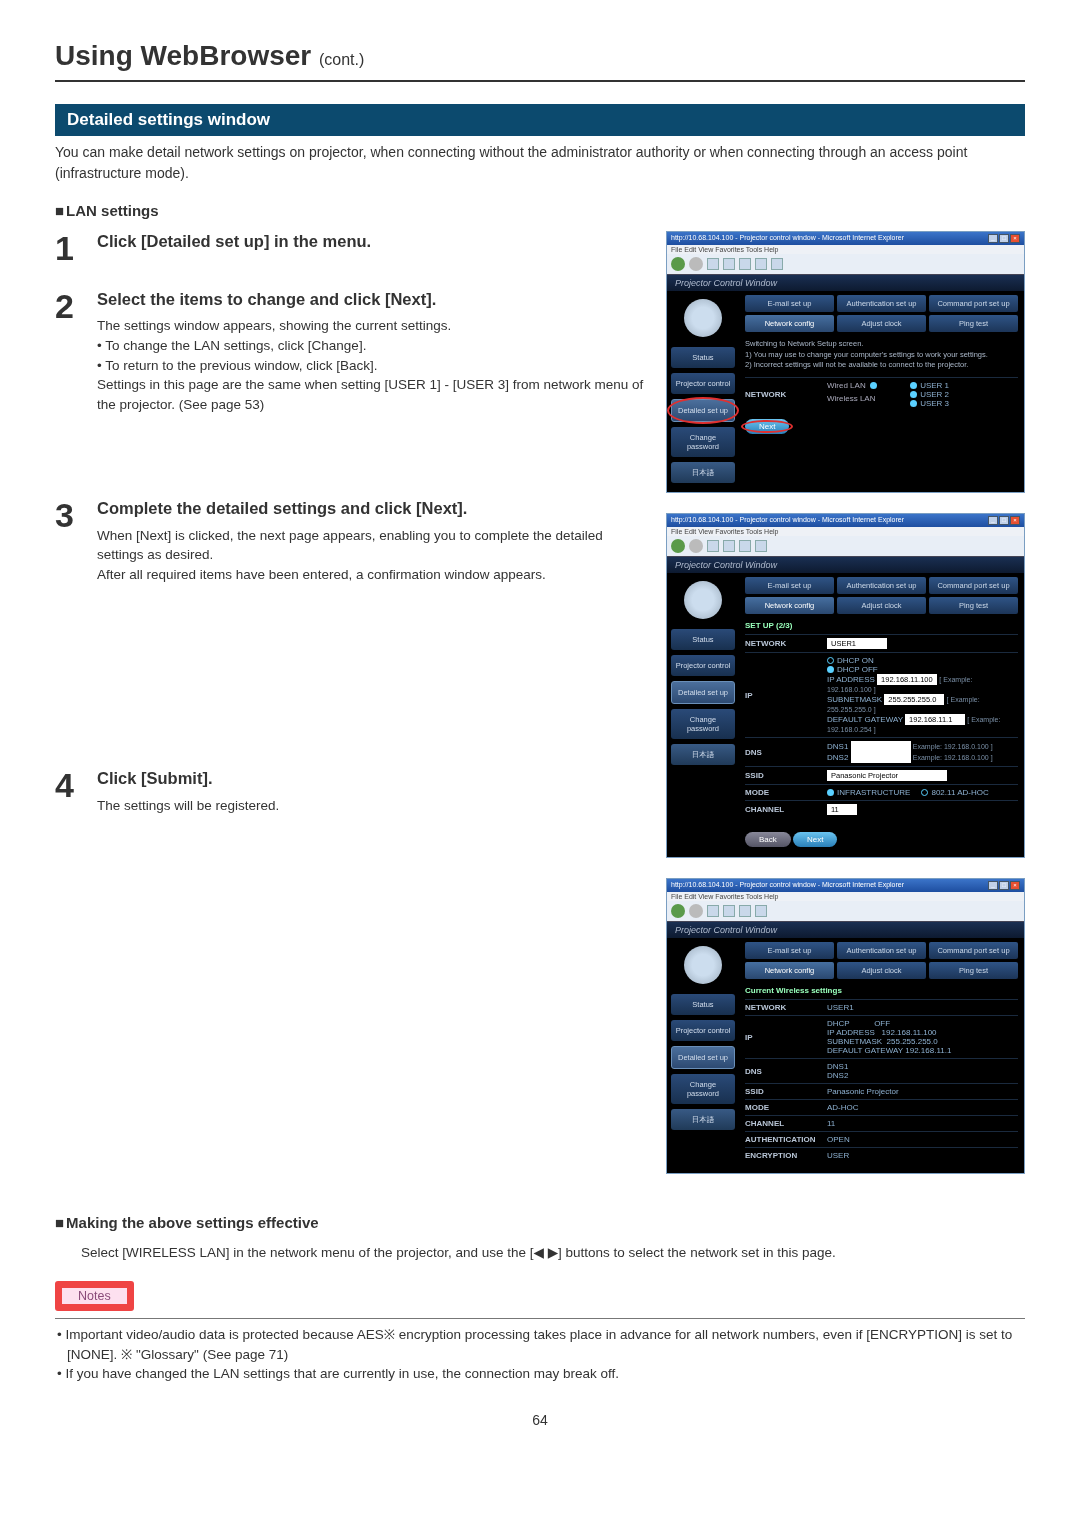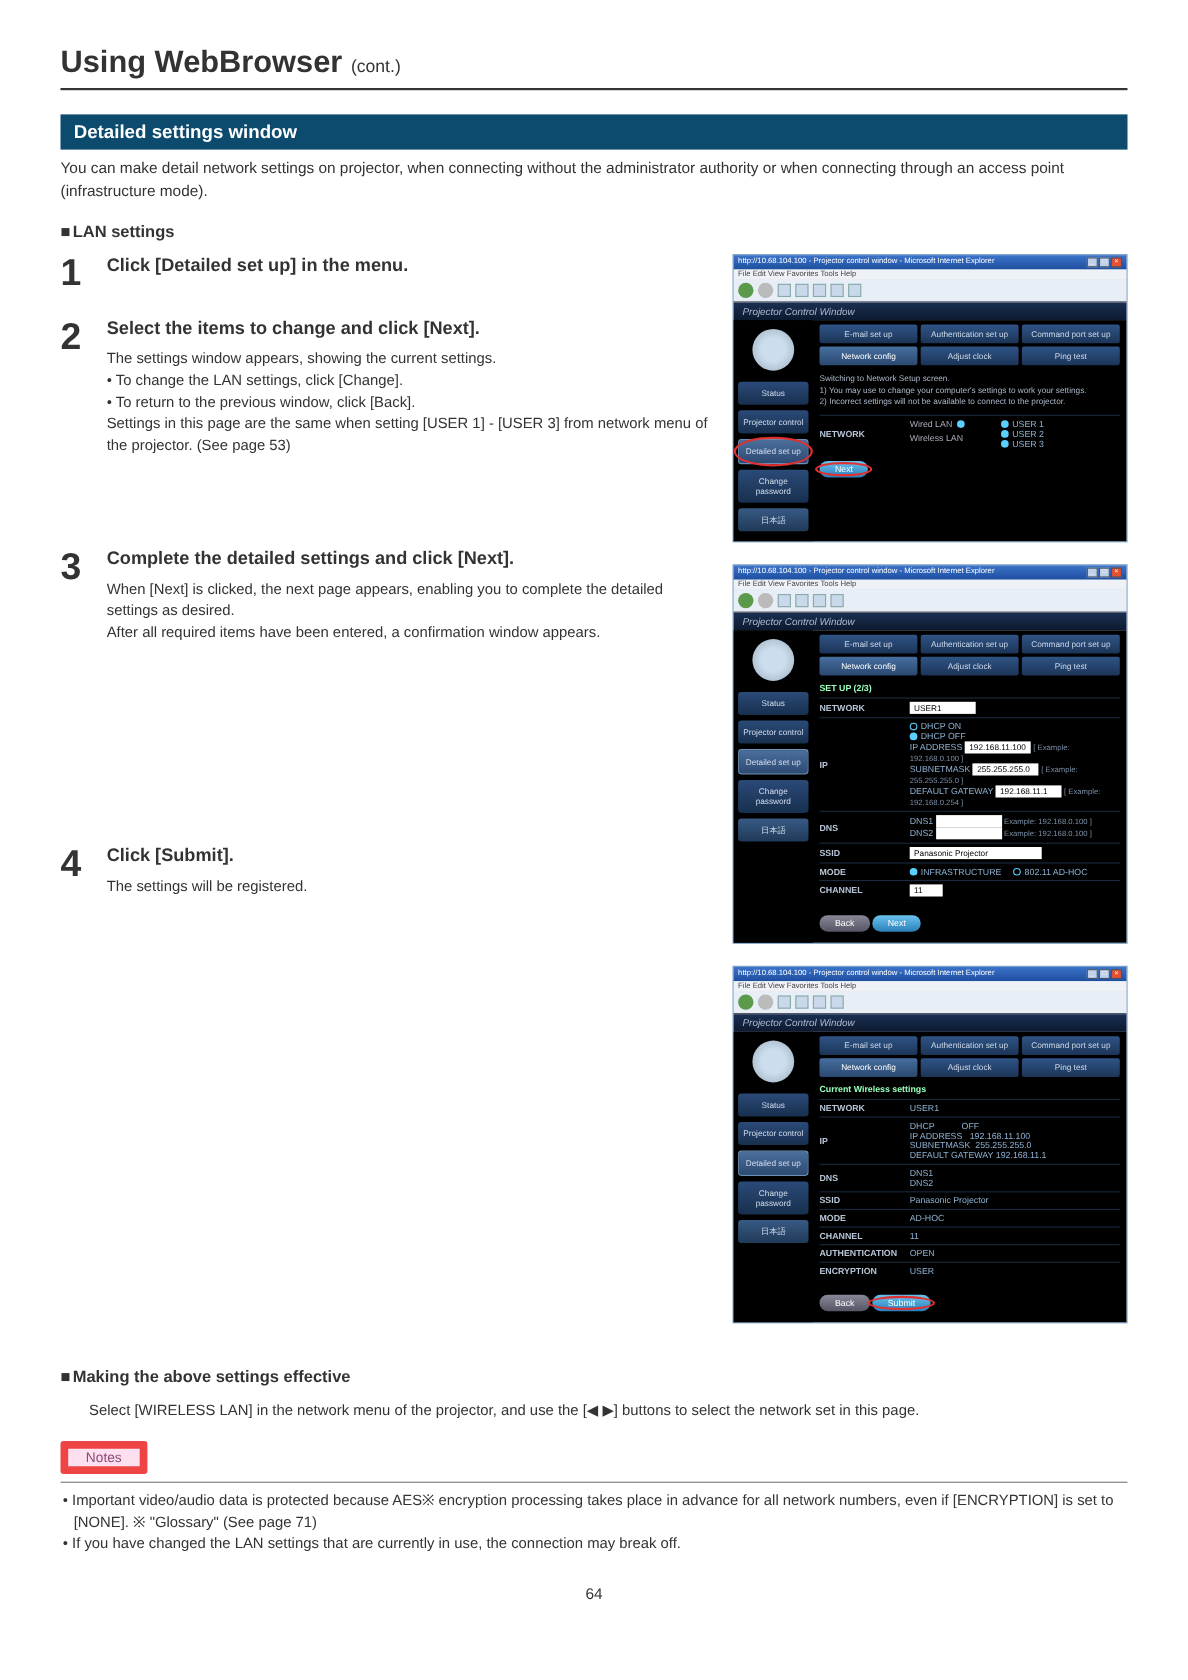--- a/index.html
+++ b/index.html
@@ -444,26 +444,20 @@
               <div class="data-val conf-label">11</div>
             </div>
           <div class="data-row">
               <div class="data-label">AUTHENTICATION</div>
               <div class="data-val conf-label">OPEN</div>
             </div>
           <div class="data-row">
               <div class="data-label">ENCRYPTION</div>
               <div class="data-val conf-label">USER</div>
             </div>
-          <div style="margin-top:6px">
-            <span class="pill-btn gray">Back</span>
-            <span class="red-circle">
-              <span class="pill-btn">Submit</span>
-            </span>
-          </div>
         </div>
       </div>
     </div>
 
   </div>
 </div>
 
 <div class="effective">
   <div class="subheading">Making the above settings effective</div>
   <div class="effective-body">

